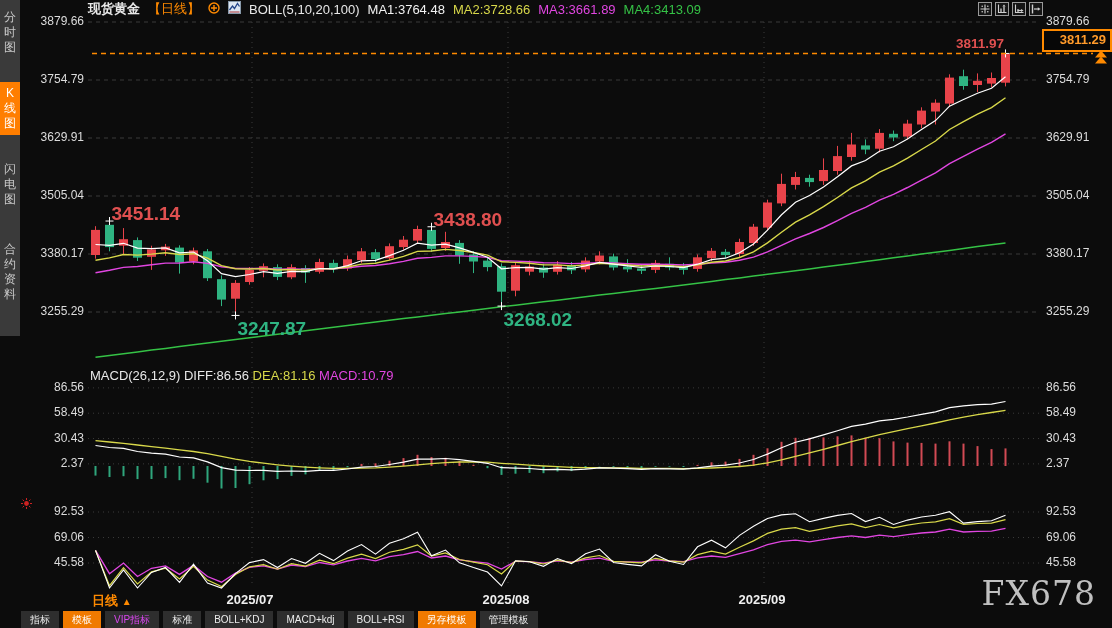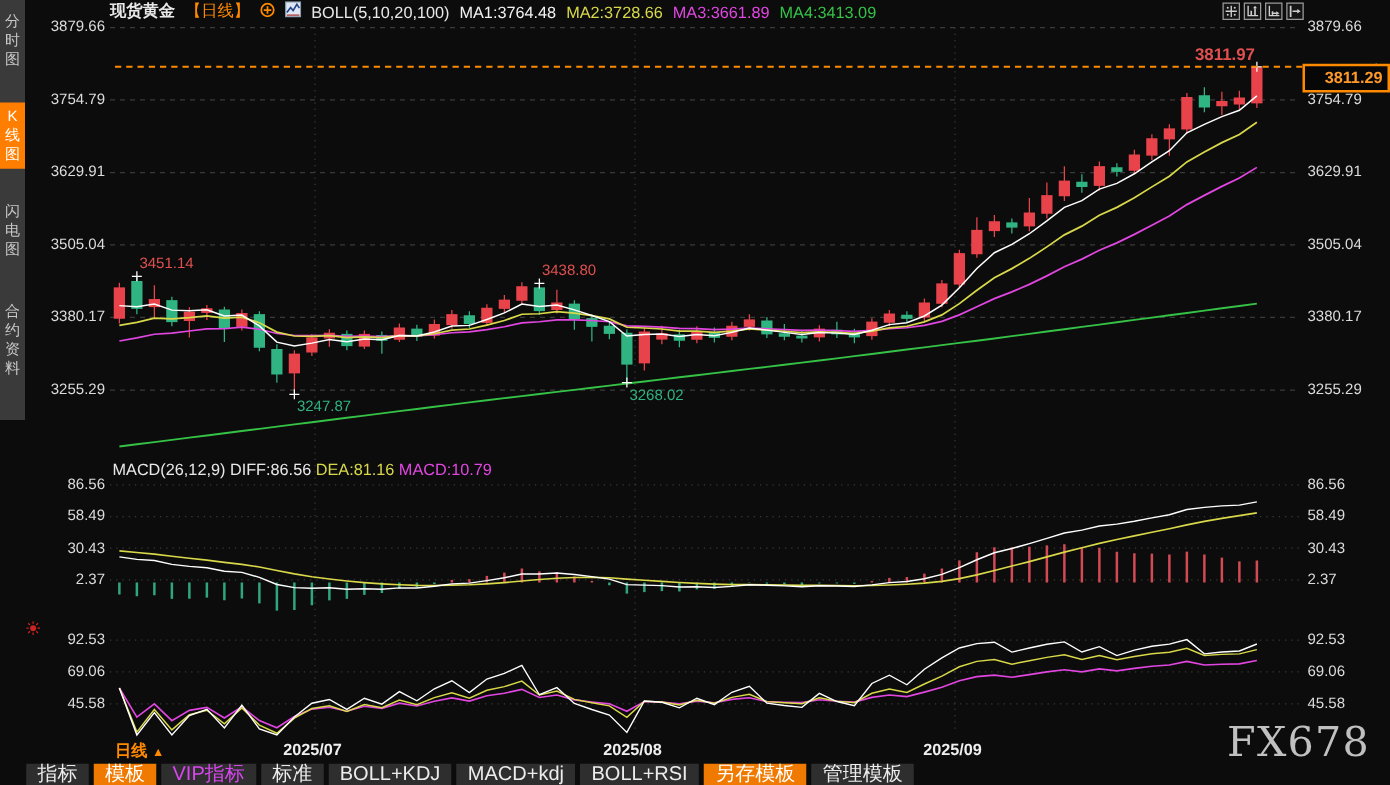--- a/index.html
+++ b/index.html
@@ -18,36 +18,36 @@
   #top-icons{position:absolute;left:978px;top:2px;display:flex;gap:3px;}
   .ticon{width:12px;height:12px;border:1px solid #9a9a9a;background:#151515;display:flex;
          align-items:center;justify-content:center;cursor:pointer;}
   
   .tick{position:absolute;font-size:12px;color:#dcdcdc;white-space:nowrap;}
   .tick.left{left:24px;width:60px;text-align:right;}
   .tick.right{left:1046px;text-align:left;}
   
   .panel-label{position:absolute;left:90px;font-size:13px;white-space:nowrap;color:#e8e8e8;}
   
-  .anno{position:absolute;font-size:12px;font-weight:normal;white-space:nowrap;}
+  .anno{position:absolute;font-size:19px;font-weight:bold;white-space:nowrap;}
   .anno.up{color:#e05050;}
   .anno.down{color:#2fb482;}
   #price-line-label{position:absolute;left:928px;width:76px;text-align:right;font-size:13.5px;
                     font-weight:bold;color:#e05050;}
   #price-tag{position:absolute;left:1042px;width:62px;height:18px;border:2px solid #ff8a00;
              background:#070707;color:#ff9a2a;font-size:13px;font-weight:bold;text-align:right;
              padding:1px 4px 0 0;}
   
   #period-label{position:absolute;left:92px;top:592px;font-size:13px;font-weight:bold;color:#ff8a00;cursor:pointer;}
   .xlabel{position:absolute;top:592px;transform:translateX(-50%);font-size:13px;font-weight:bold;color:#efefef;}
   #watermark{position:absolute;right:16px;top:574px;font-family:"DejaVu Serif",serif;
              font-size:33px;color:#c0c0c0;letter-spacing:1px;}
   
   #toolbar{position:absolute;left:21px;bottom:0;height:17px;display:flex;gap:4px;}
-  .tb-item{height:17px;line-height:17px;padding:0 9px;font-size:16px;background:#2e2e2e;
+  .tb-item{height:17px;line-height:17px;padding:0 9px;font-size:10px;background:#2e2e2e;
            color:#ececec;cursor:pointer;white-space:nowrap;}
   .tb-item.orange-bg{background:#f07a00;color:#fff;}
   .tb-item.orange-text{color:#d946ef;}
   svg#chart{position:absolute;left:0;top:0;}
   #rsi-gear{position:absolute;left:21px;top:495px;cursor:pointer;}
 </style>
 </head>
 <body>
 
 <div id="stage">
@@ -361,21 +361,21 @@
   <span id="rsi-gear">
     <svg width="11" height="11" viewBox="0 0 11 11">
         <circle cx="5.5" cy="5.5" r="2.4" fill="#cc2222"></circle>
         <g stroke="#cc2222" stroke-width="1">
           <path d="M5.5 0v2M5.5 9v2M0 5.5h2M9 5.5h2M1.6 1.6l1.4 1.4M8 8l1.4 1.4M9.4 1.6L8 3M3 8l-1.4 1.4"></path>
         </g>
       </svg>
   </span>
 
   <div id="price-line-label" class="anno up" style="top: 36.44px;">3811.97</div>
-  <div id="price-tag" style="top: 51px;">3811.29</div>
+  <div id="price-tag" style="top: 29px;">3811.29</div>
 
   <div id="period-label">
     <span>日线</span>
     <span style="font-size:10px;">▲</span>
   </div>
 
   <div id="watermark">FX678</div>
 
   <div id="toolbar">
       <div class="tb-item ">指标</div>

